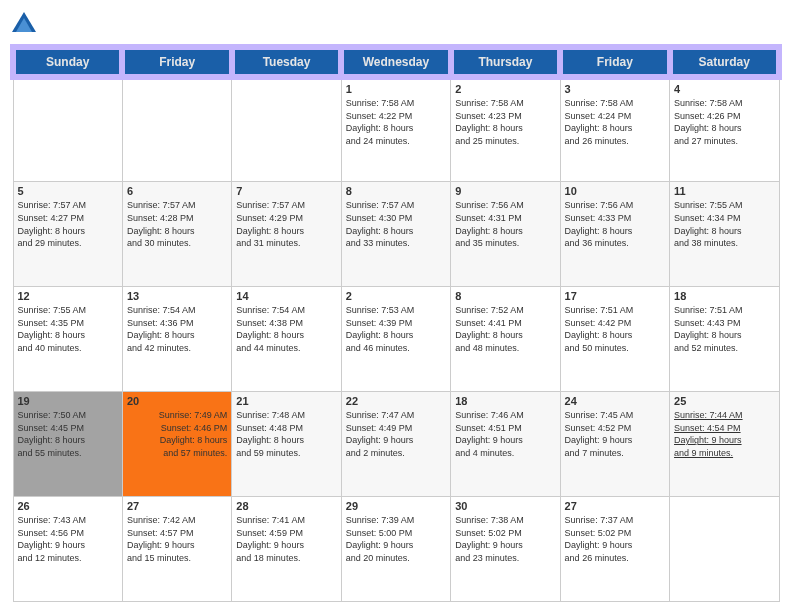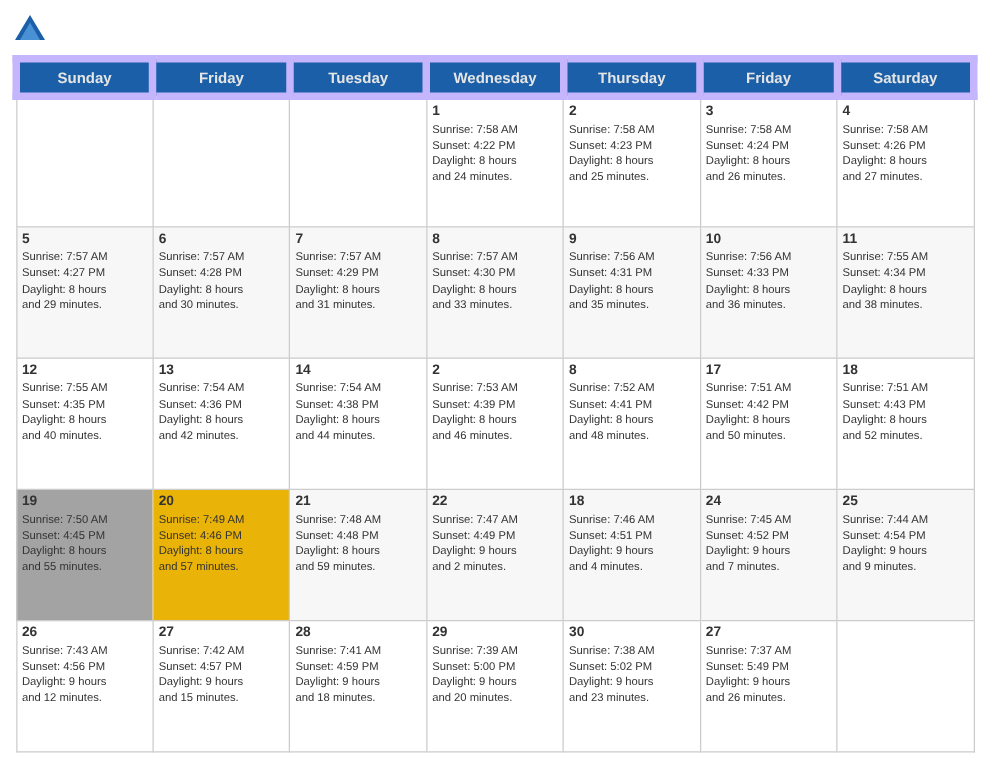--- a/index.html
+++ b/index.html
@@ -263,23 +263,23 @@
           </td>
         </tr>
         <tr>
           <td style="background-color: #a3a3a3;">
             <div class="day-number">19</div>
             <div class="day-info" style="white-space: pre-line;">Sunrise: 7:50 AM
 Sunset: 4:45 PM
 Daylight: 8 hours
 and 55 minutes.</div>
           </td>
-          <td style="background-color: #eab308;">
+          <td style="background-color: #f97316;">
             <div class="day-number">20</div>
-            <div class="day-info" style="white-space: pre-line;">Sunrise: 7:49 AM
+            <div class="day-info" style="white-space: pre-line; text-align: right;">Sunrise: 7:49 AM
 Sunset: 4:46 PM
 Daylight: 8 hours
 and 57 minutes.</div>
           </td>
           <td style="background-color: rgb(247, 247, 247);">
             <div class="day-number">21</div>
             <div class="day-info" style="white-space: pre-line;">Sunrise: 7:48 AM
 Sunset: 4:48 PM
 Daylight: 8 hours
 and 59 minutes.</div>
@@ -300,21 +300,21 @@
           </td>
           <td style="background-color: rgb(247, 247, 247);">
             <div class="day-number">24</div>
             <div class="day-info" style="white-space: pre-line;">Sunrise: 7:45 AM
 Sunset: 4:52 PM
 Daylight: 9 hours
 and 7 minutes.</div>
           </td>
           <td style="background-color: rgb(247, 247, 247);">
             <div class="day-number">25</div>
-            <div class="day-info" style="white-space: pre-line;">Sunrise: 7:44 AM
+            <div class="day-info" style="white-space: pre-line; text-decoration: underline;">Sunrise: 7:44 AM
 Sunset: 4:54 PM
 Daylight: 9 hours
 and 9 minutes.</div>
           </td>
         </tr>
         <tr>
           <td>
             <div class="day-number">26</div>
             <div class="day-info" style="white-space: pre-line;">Sunrise: 7:43 AM
 Sunset: 4:56 PM
@@ -345,21 +345,21 @@
           <td>
             <div class="day-number">30</div>
             <div class="day-info" style="white-space: pre-line;">Sunrise: 7:38 AM
 Sunset: 5:02 PM
 Daylight: 9 hours
 and 23 minutes.</div>
           </td>
           <td>
             <div class="day-number">27</div>
             <div class="day-info" style="white-space: pre-line;">Sunrise: 7:37 AM
-Sunset: 5:49 PM
+Sunset: 5:02 PM
 Daylight: 9 hours
 and 26 minutes.</div>
           </td>
           <td class="empty-cell"></td>
         </tr>
       </tbody>
   </table>
 </div>
 
 </body></html>

